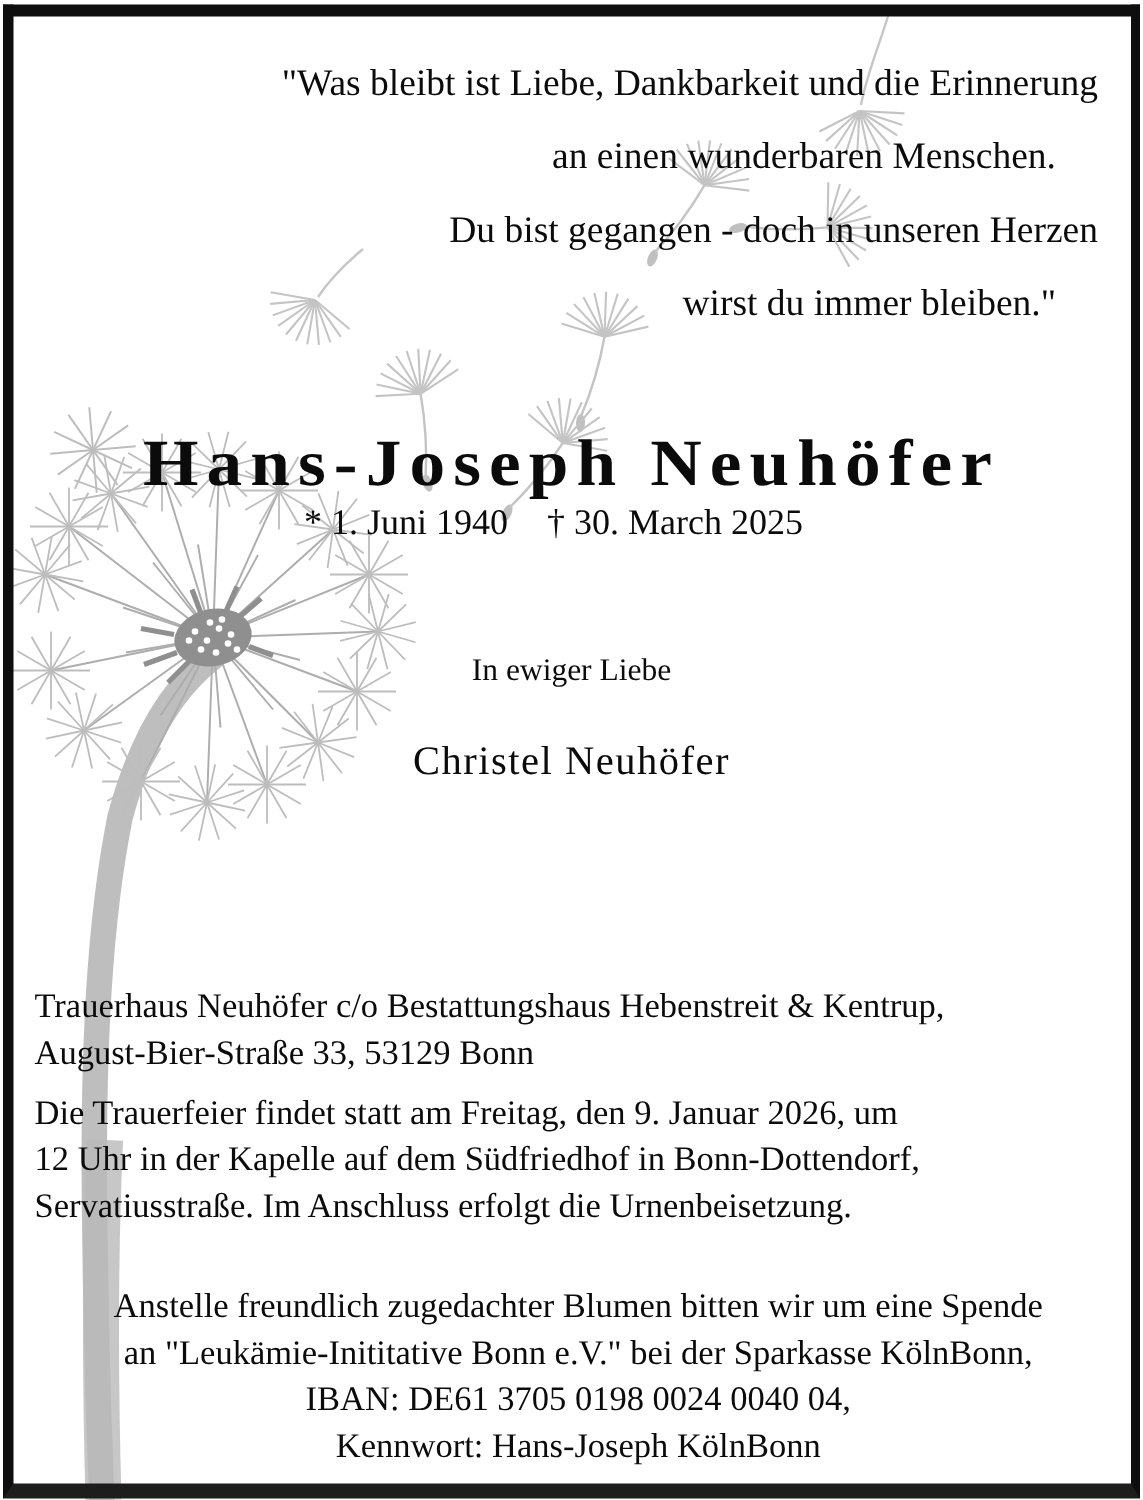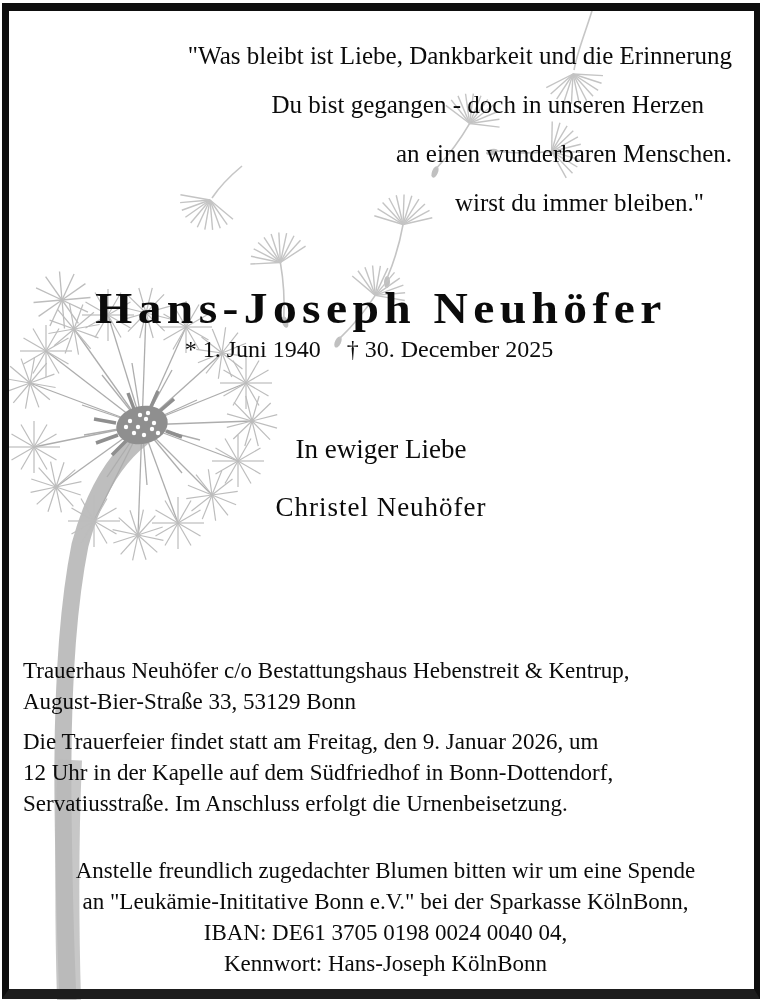--- a/index.html
+++ b/index.html
@@ -35,21 +35,21 @@
     transform:scaleX(1.08);transform-origin:50% 50%;
     white-space:nowrap;
   }
   .dates{
     top:336px;left:0;width:100%;
     text-align:center;font-size:24px;
     padding-right:24px;box-sizing:border-box;
     white-space:nowrap;
   }
   .dates .birth{margin-right:26px;}
-  .farewell-intro{top:434px;left:0;width:100%;text-align:center;font-size:27px;}
+  .farewell-intro{top:434px;left:0;width:100%;text-align:center;font-size:21px;}
   .mourner{left:0;width:100%;text-align:center;font-size:27px;font-weight:normal;letter-spacing:1px;}
   .m1{top:492px;}
   .m2{top:547px;}
   .para{left:23px;width:725px;font-size:23px;line-height:31px;}
   .p1{top:655px;}
   .p2{top:726px;}
   .p3{top:855px;text-align:center;}
 </style>
 </head>
 <body>
@@ -191,28 +191,28 @@
       <use href="#seedling" transform="translate(338,342) rotate(25)"></use>
 
       <use href="#tf" transform="translate(62,300) scale(1.1) rotate(25)"></use>
     </g>
   </svg>
 
   <div class="frame"></div>
 
   <div class="txt quote">
     <div class="qline">"Was bleibt ist Liebe, Dankbarkeit und die Erinnerung</div>
+    <div class="qline">an einen wunderbaren Menschen.</div>
     <div class="qline">Du bist gegangen - doch in unseren Herzen</div>
-    <div class="qline">an einen wunderbaren Menschen.</div>
     <div class="qline">wirst du immer bleiben."</div>
   </div>
 
   <h1 class="txt name">Hans-Joseph Neuhöfer</h1>
   <div class="txt dates">
-    <span class="birth">* 1. Juni 1940</span><span class="death">† 30. December 2025</span>
+    <span class="birth">* 1. Juni 1940</span><span class="death">† 30. March 2025</span>
   </div>
 
   <div class="txt farewell-intro">In ewiger Liebe</div>
   <div class="txt mourner m1">Christel Neuhöfer</div>
 
   <div class="txt para p1">
     <div>Trauerhaus Neuhöfer c/o Bestattungshaus Hebenstreit &amp; Kentrup,</div>
     <div>August-Bier-Straße 33, 53129 Bonn</div>
   </div>
 

